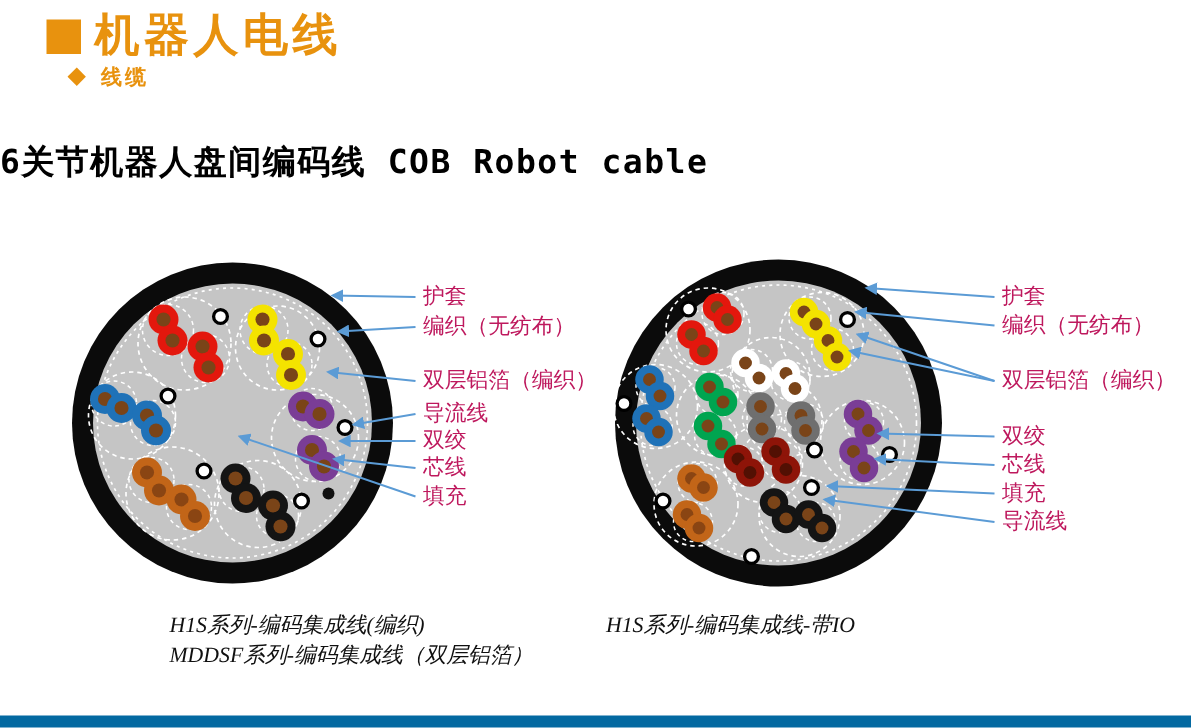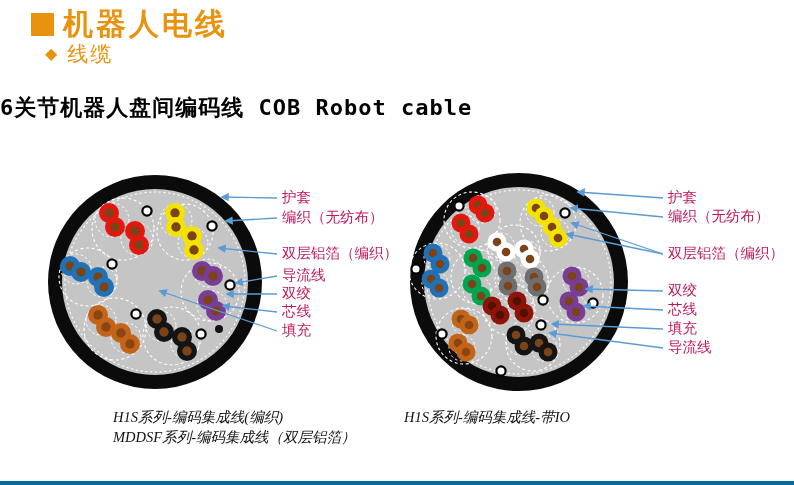--- a/index.html
+++ b/index.html
@@ -1,24 +1,24 @@
 <!DOCTYPE html>
 <html><head>
 <meta charset="utf-8">
 <style>
   html,body{margin:0;padding:0;}
   body{width:794px;height:485px;position:relative;background:#ffffff;overflow:hidden;
        font-family:"Liberation Sans",sans-serif;}
-  .page{position:absolute;inset:0;border-bottom:4px solid #0369a1;}
+  .page{position:absolute;inset:0;border-bottom:8px solid #0369a1;}
   .hdr{position:absolute;left:31px;top:9px;display:flex;align-items:center;gap:9px;}
   .hdr-square{width:23px;height:23px;display:inline-block;}
   .hdr-title{font-size:30px;font-weight:bold;letter-spacing:3px;line-height:1;}
   .sub{position:absolute;left:45px;top:43px;display:flex;align-items:center;gap:10px;}
   .diamond{font-size:16px;line-height:1;}
-  .sub-title{font-size:21px;font-weight:normal;letter-spacing:2px;line-height:1;text-align:right;}
+  .sub-title{font-size:14px;font-weight:bold;letter-spacing:2px;line-height:1;text-align:right;}
   .main-title{position:absolute;left:0;top:93px;width:772px;text-align:left;
       font-family:"DejaVu Sans Mono","Liberation Sans",sans-serif;
       font-size:22px;font-weight:bold;color:#000;letter-spacing:1px;white-space:nowrap;}
   #scene{position:absolute;left:0;top:0;}
   .dlabel{position:absolute;font-family:"Liberation Serif","DejaVu Serif",serif;
       font-size:14.5px;color:#be185d;white-space:nowrap;transform:translateY(-52%);}
   .caption{position:absolute;font-family:"Liberation Serif","DejaVu Serif",serif;
       font-size:14.5px;line-height:20px;color:#101010;white-space:nowrap;font-style:italic;}
 </style>
 </head>

